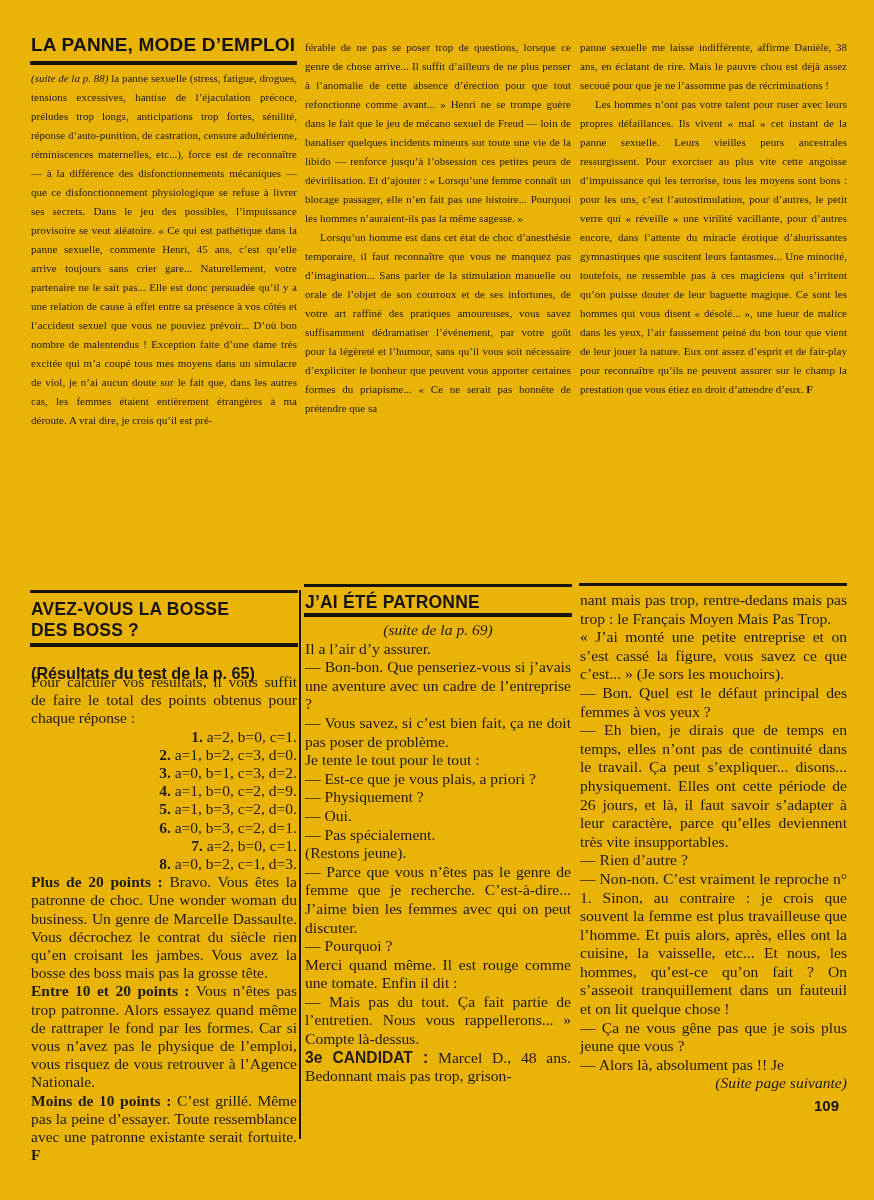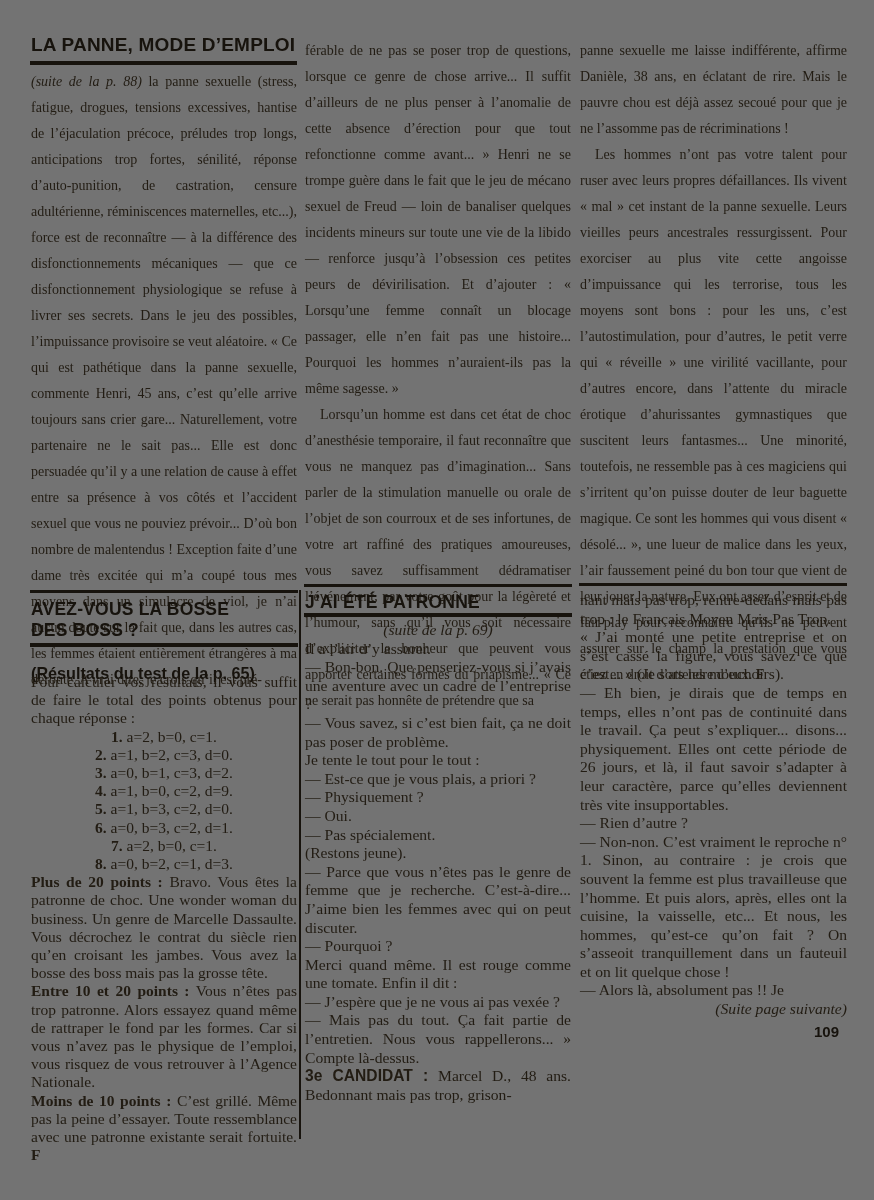--- a/index.html
+++ b/index.html
@@ -1,52 +1,52 @@
 <!DOCTYPE html>
 <html><head>
 <meta charset="utf-8">
 <style>
   html,body { margin:0; padding:0; background:#d8d4c8; }
   .page {
     position:relative; width:874px; height:1200px;
-    background:#737373;
+    background:#eab308;
     font-family:"Liberation Serif", serif;
     color:#221c13;
     overflow:hidden;
   }
   .headline {
     position:absolute; margin:0;
     font-family:"Liberation Sans", sans-serif;
     font-weight:bold; color:#17130d; letter-spacing:0.2px;
   }
   .hrule { position:absolute; background:#17130d; }
   .vrule { position:absolute; background:#17130d; }
   .col { position:absolute; text-align:justify; }
-  .top-body { font-size:14px; line-height:26px; }
+  .top-body { font-size:11px; line-height:19px; }
   .bot-body { font-size:15.8px; line-height:18.6px; }
   p { margin:0; }
   .ind { text-indent:15px; }
   .endmark { font-weight:bold; }
   .sans { font-family:"Liberation Sans", sans-serif; font-weight:bold; }
   .suite { font-style:italic; text-align:center; }
   .suite-next { text-align:right; font-style:italic; }
 
   #h-panne { left:31px; top:33px; width:270px; font-size:19px; line-height:23px; }
   #r-panne { left:30px; top:61px; width:267px; height:4px; }
   #t1 { left:31px; top:69px; width:266px; }
   #t2 { left:305px; top:38px; width:266px; }
   #t3 { left:580px; top:38px; width:267px; }
 
   #r-quiz-top { left:30px; top:590px; width:268px; height:3px; }
   #h-quiz { left:31px; top:599px; width:267px; font-size:17.5px; line-height:21px; }
   #r-quiz-under { left:30px; top:643px; width:268px; height:4px; }
   #quiz-sub { position:absolute; left:31px; top:652px; width:267px;
     font-family:"Liberation Sans", sans-serif; font-weight:bold; font-size:16.2px; color:#17130d;margin-top:12px; }
   #q-body { left:31px; top:673px; width:266px; font-size:15.5px; line-height:18.2px; }
-  .ans { text-align:center; }
+  .ans { text-align:right; }
 
   #divider { left:299px; top:590px; width:2px; height:549px; }
 
   #r-pat-top { left:304px; top:584px; width:268px; height:3px; }
   #h-pat { left:305px; top:592px; width:267px; font-size:17.5px; line-height:20px; }
   #r-pat-under { left:304px; top:613px; width:268px; height:4px; }
   #p-mid { left:305px; top:621px; width:266px; font-size:15.6px; line-height:18.6px; }
 
   #r-right-top { left:579px; top:583px; width:268px; height:3px; }
   #p-right { left:580px; top:591px; width:267px; font-size:15.6px; line-height:18.6px; }
@@ -109,30 +109,31 @@
     <p>— Vous savez, si c’est bien fait, ça ne doit pas poser de problème.</p>
     <p>Je tente le tout pour le tout :</p>
     <p>— Est-ce que je vous plais, a priori ?</p>
     <p>— Physiquement ?</p>
     <p>— Oui.</p>
     <p>— Pas spécialement.</p>
     <p>(Restons jeune).</p>
     <p>— Parce que vous n’êtes pas le genre de femme que je recherche. C’est-à-dire... J’aime bien les femmes avec qui on peut discuter.</p>
     <p>— Pourquoi ?</p>
     <p>Merci quand même. Il est rouge comme une tomate. Enfin il dit :</p>
-    <p>— J’espère que je ne vous ai pas vexée ?</p>
     <p>— Mais pas du tout. Ça fait partie de l’entretien. Nous vous rappellerons... » Compte là-dessus.</p>
     <p><b class="sans">3e CANDIDAT :</b><span> Marcel D., 48 ans. Bedonnant mais pas trop, grison-</span></p>
   </div>
 
   <div class="hrule" id="r-right-top"></div>
   <div class="col bot-body" id="p-right">
     <p>nant mais pas trop, rentre-dedans mais pas trop : le Français Moyen Mais Pas Trop.</p>
     <p>« J’ai monté une petite entreprise et on s’est cassé la figure, vous savez ce que c’est... » (Je sors les mouchoirs).</p>
+    <p>— Bon. Quel est le défaut principal des femmes à vos yeux ?</p>
     <p>— Eh bien, je dirais que de temps en temps, elles n’ont pas de continuité dans le travail. Ça peut s’expliquer... disons... physiquement. Elles ont cette période de 26 jours, et là, il faut savoir s’adapter à leur caractère, parce qu’elles deviennent très vite insupportables.</p>
     <p>— Rien d’autre ?</p>
     <p>— Non-non. C’est vraiment le reproche n° 1. Sinon, au contraire : je crois que souvent la femme est plus travailleuse que l’homme. Et puis alors, après, elles ont la cuisine, la vaisselle, etc... Et nous, les hommes, qu’est-ce qu’on fait ? On s’asseoit tranquillement dans un fauteuil et on lit quelque chose !</p>
+    <p>— Ça ne vous gêne pas que je sois plus jeune que vous ?</p>
     <p>— Alors là, absolument pas !! Je</p>
     <p class="suite-next"><i>(Suite page suivante)</i></p>
     <div class="pageno">109</div>
   </div>
 
 </div>
 
 </body></html>

